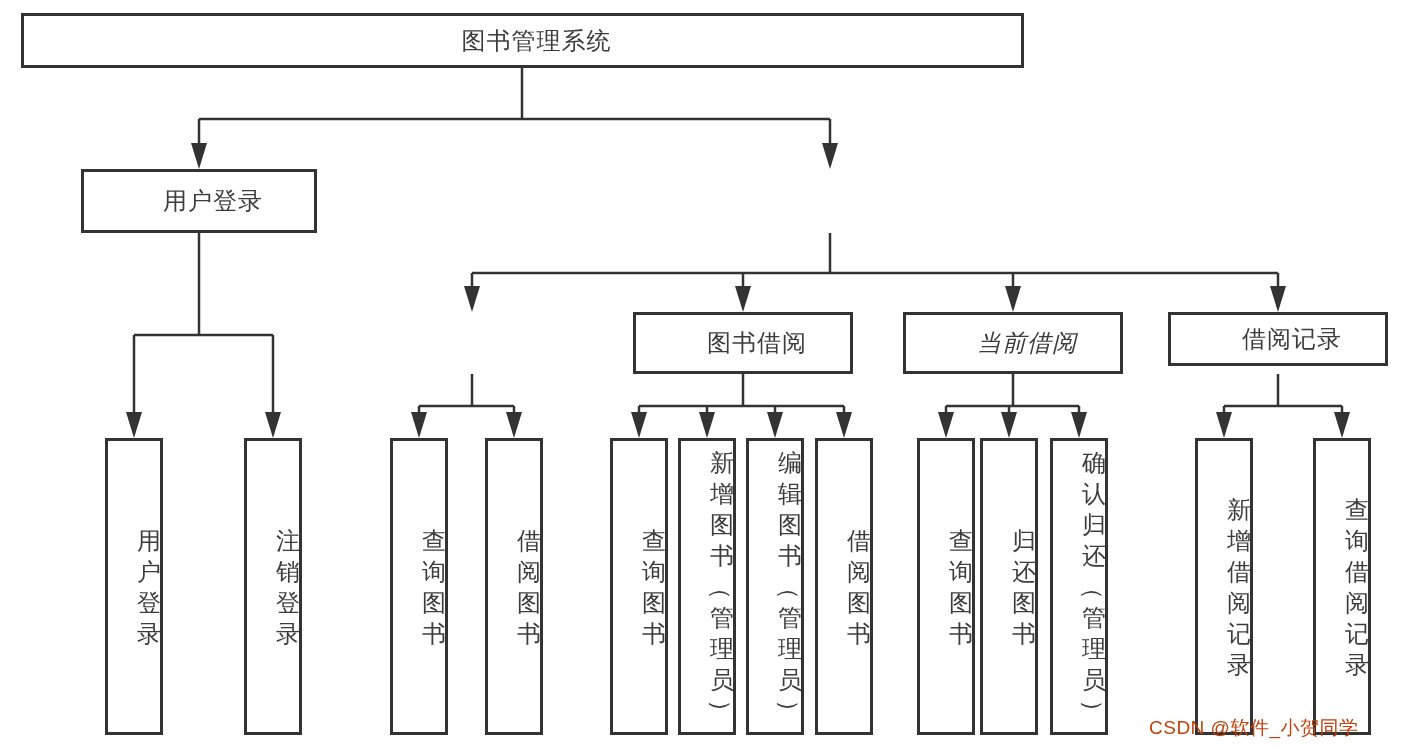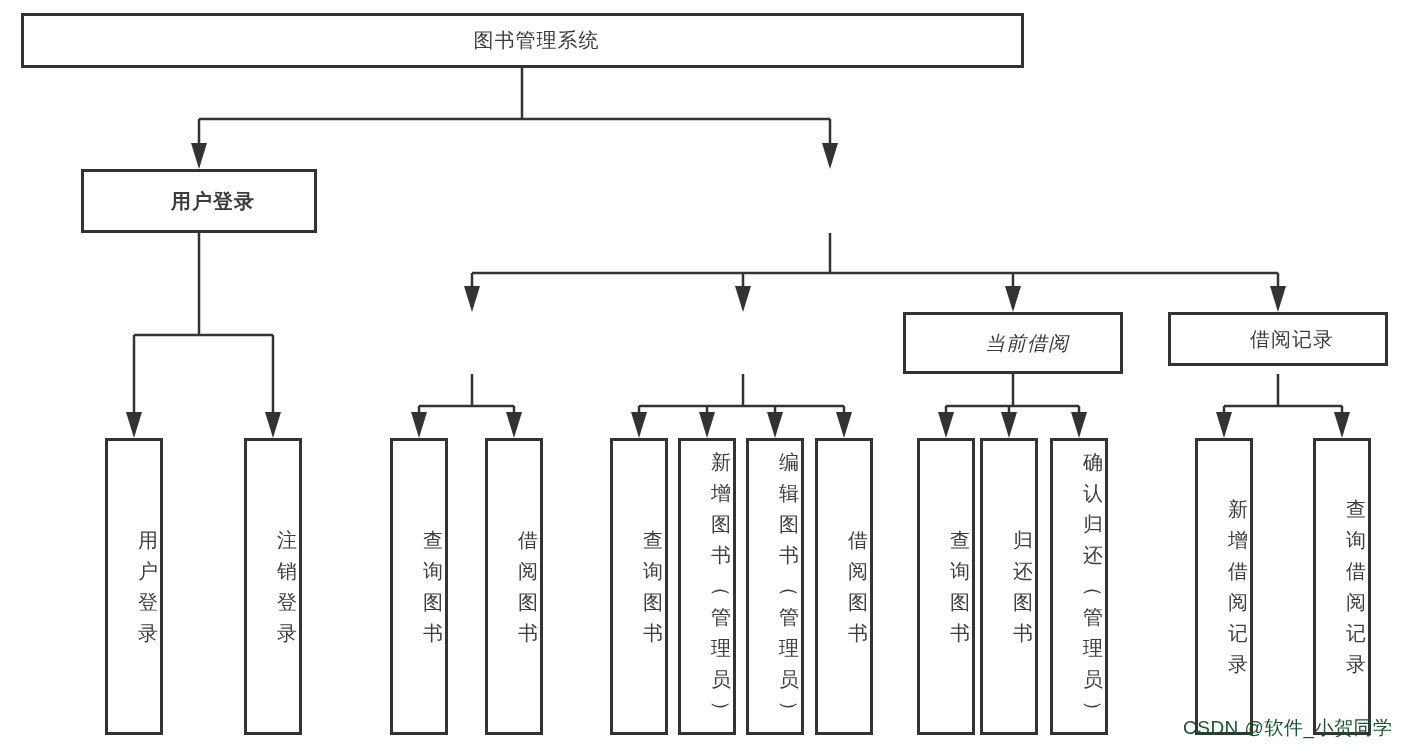--- a/index.html
+++ b/index.html
@@ -3,31 +3,31 @@
 <meta charset="utf-8">
 <style>
   html,body{margin:0;padding:0;background:#fff;}
   .stage{
     position:relative;width:1405px;height:747px;background:#ffffff;
     font-family:"Liberation Sans",sans-serif;overflow:hidden;
   }
   .node{
     position:absolute;box-sizing:border-box;border:3px solid #333333;background:#ffffff;
     display:flex;align-items:center;justify-content:center;
-    color:#3c3c3c;font-size:20px;letter-spacing:1px;z-index:2;padding-left:28px;
+    color:#3c3c3c;font-size:24px;letter-spacing:1px;z-index:2;padding-left:28px;
   }
   .vbox{flex-direction:column;row-gap:10px;letter-spacing:0;}
   .vbox span{display:block;width:22px;height:21px;line-height:21px;text-align:center;}
   .vbox span.rot{transform:rotate(90deg);}
   svg.wires{position:absolute;left:0;top:0;z-index:1;pointer-events:none;}
   svg.wires line{stroke:#333333;stroke-width:2.5;}
   svg.wires polygon{fill:#333333;stroke:none;}
   .watermark{
-    position:absolute;left:1183px;top:715px;z-index:5;
-    color:#14532d;font-size:19px;white-space:nowrap;letter-spacing:0.5px;
+    position:absolute;left:1149px;top:715px;z-index:5;
+    color:#c2410c;font-size:19px;white-space:nowrap;letter-spacing:0.5px;
   }
 </style>
 </head>
 <body>
 
 <div class="stage">
 
   <svg class="wires" width="1405" height="747" viewBox="0 0 1405 747">
 
     <line x1="522" y1="68" x2="522" y2="119"></line>
@@ -85,22 +85,23 @@
     <line x1="1278" y1="374" x2="1278" y2="406"></line>
     <line x1="1224" y1="406" x2="1342" y2="406"></line>
     <line x1="1224" y1="406" x2="1224" y2="416"></line>
     <polygon points="1216,412 1232,412 1224,438"></polygon>
     <line x1="1342" y1="406" x2="1342" y2="416"></line>
     <polygon points="1334,412 1350,412 1342,438"></polygon>
   </svg>
 
   <div class="node" style="left:21px;top:13px;width:1003px;height:55px;">图书管理系统</div>
 
-  <div class="node" style="left:81px;top:169px;width:236px;height:64px;font-weight:bold;">用户登录</div>
-
+  <div class="node" style="left:81px;top:169px;width:236px;height:64px;">用户登录</div>
+
+  <div class="node" style="left:633px;top:312px;width:220px;height:62px;">图书借阅</div>
   <div class="node" style="left:903px;top:312px;width:220px;height:62px;font-style:italic;">当前借阅</div>
   <div class="node" style="left:1168px;top:312px;width:220px;height:54px;">借阅记录</div>
 
   <div class="node vbox" style="left:105px;top:438px;width:58px;height:297px;">
       <span>用</span>
       <span>户</span>
       <span>登</span>
       <span>录</span>
     </div>
   <div class="node vbox" style="left:244px;top:438px;width:58px;height:297px;">

